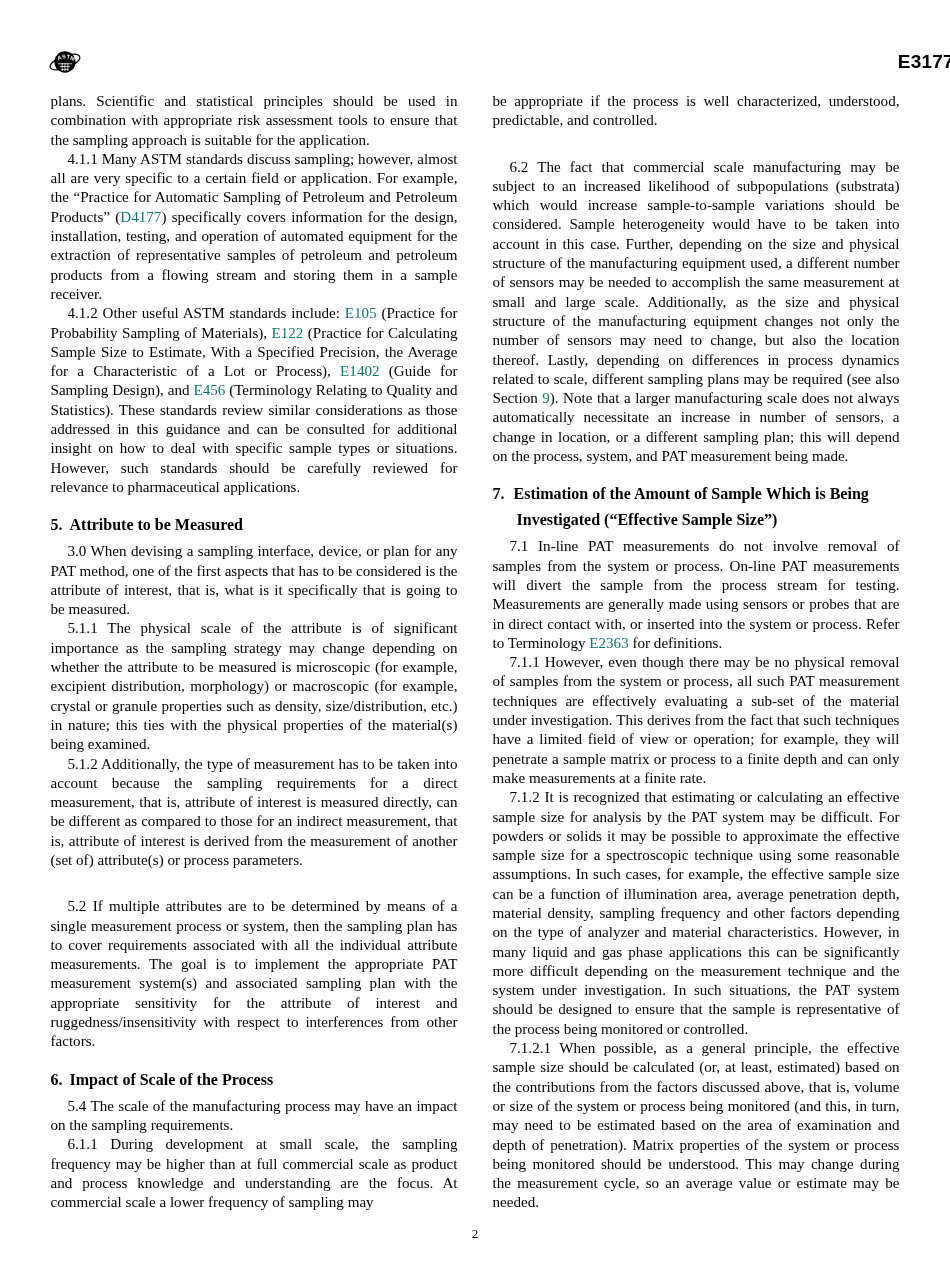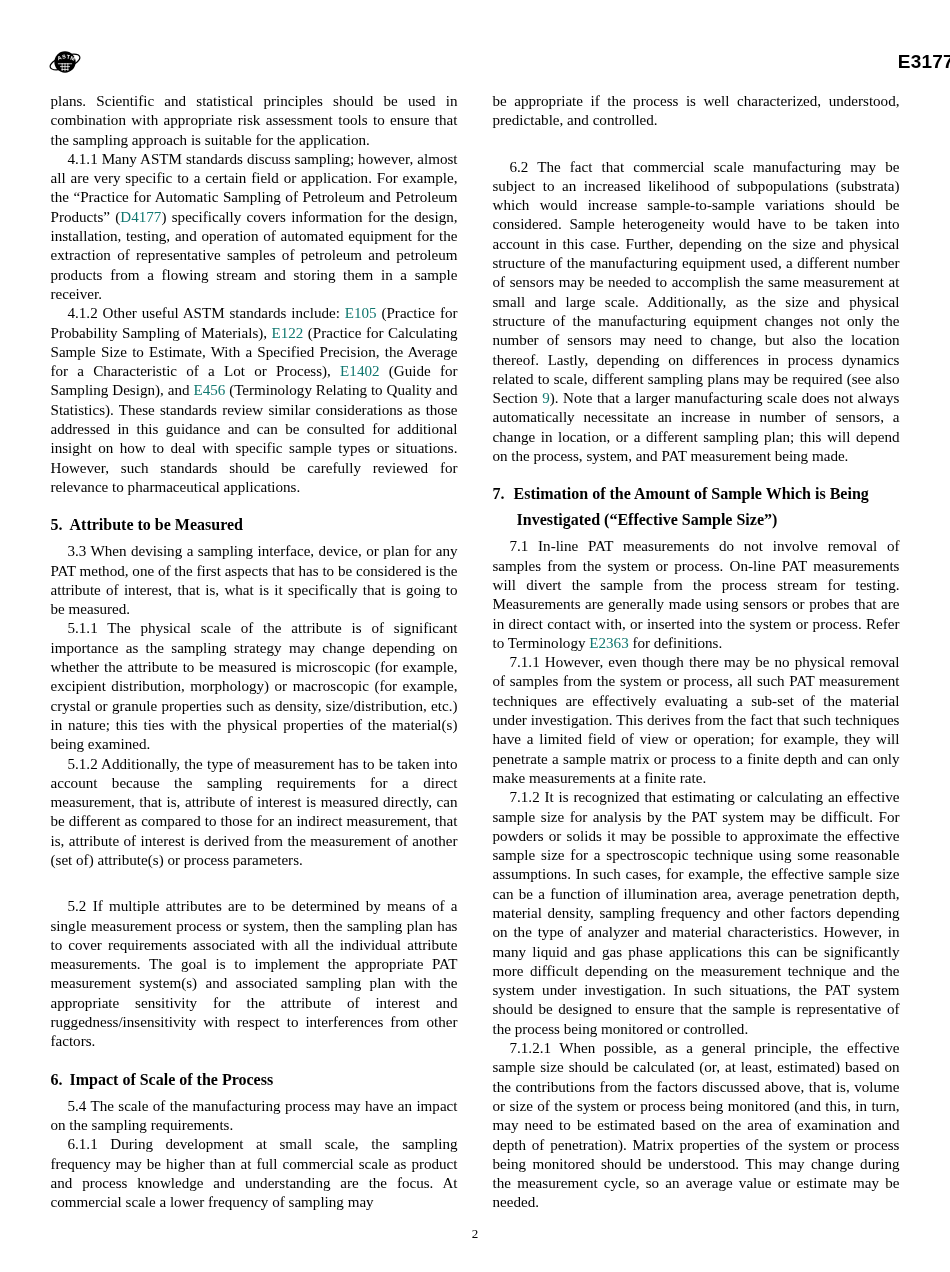--- a/index.html
+++ b/index.html
@@ -139,21 +139,21 @@
     <div class="col">
 
       <p class="para noindent">plans. Scientific and statistical principles should be used in combination with appropriate risk assessment tools to ensure that the sampling approach is suitable for the application.</p>
 
       <p class="para"><span>4.1.1  Many ASTM standards discuss sampling; however, almost all are very specific to a certain field or application. For example, the “Practice for Automatic Sampling of Petroleum and Petroleum Products” (</span><a class="xref" href="#">D4177</a><span>) specifically covers information for the design, installation, testing, and operation of automated equipment for the extraction of representative samples of petroleum and petroleum products from a flowing stream and storing them in a sample receiver.</span></p>
 
       <p class="para"><span>4.1.2  Other useful ASTM standards include: </span><a class="xref" href="#">E105</a><span> (Practice for Probability Sampling of Materials), </span><a class="xref" href="#">E122</a><span> (Practice for Calculating Sample Size to Estimate, With a Specified Precision, the Average for a Characteristic of a Lot or Process), </span><a class="xref" href="#">E1402</a><span> (Guide for Sampling Design), and </span><a class="xref" href="#">E456</a><span> (Terminology Relating to Quality and Statistics). These standards review similar considerations as those addressed in this guidance and can be consulted for additional insight on how to deal with specific sample types or situations. However, such standards should be carefully reviewed for relevance to pharmaceutical applications.</span></p>
 
       <h2 class="section-head"><span class="num">5.</span><span>Attribute to be Measured</span></h2>
 
-      <p class="para">3.3  When devising a sampling interface, device, or plan for any PAT method, one of the first aspects that has to be considered is the attribute of interest, that is, what is it specifically that is going to be measured.</p>
+      <p class="para">3.0  When devising a sampling interface, device, or plan for any PAT method, one of the first aspects that has to be considered is the attribute of interest, that is, what is it specifically that is going to be measured.</p>
 
       <p class="para">5.1.1  The physical scale of the attribute is of significant importance as the sampling strategy may change depending on whether the attribute to be measured is microscopic (for example, excipient distribution, morphology) or macroscopic (for example, crystal or granule properties such as density, size/distribution, etc.) in nature; this ties with the physical properties of the material(s) being examined.</p>
 
       <p class="para">5.1.2  Additionally, the type of measurement has to be taken into account because the sampling requirements for a direct measurement, that is, attribute of interest is measured directly, can be different as compared to those for an indirect measurement, that is, attribute of interest is derived from the measurement of another (set of) attribute(s) or process parameters.</p>
 
       <p class="para gap-before">5.2  If multiple attributes are to be determined by means of a single measurement process or system, then the sampling plan has to cover requirements associated with all the individual attribute measurements. The goal is to implement the appropriate PAT measurement system(s) and associated sampling plan with the appropriate sensitivity for the attribute of interest and ruggedness/insensitivity with respect to interferences from other factors.</p>
 
       <h2 class="section-head"><span class="num">6.</span><span>Impact of Scale of the Process</span></h2>
 
       <p class="para">5.4  The scale of the manufacturing process may have an impact on the sampling requirements.</p>

